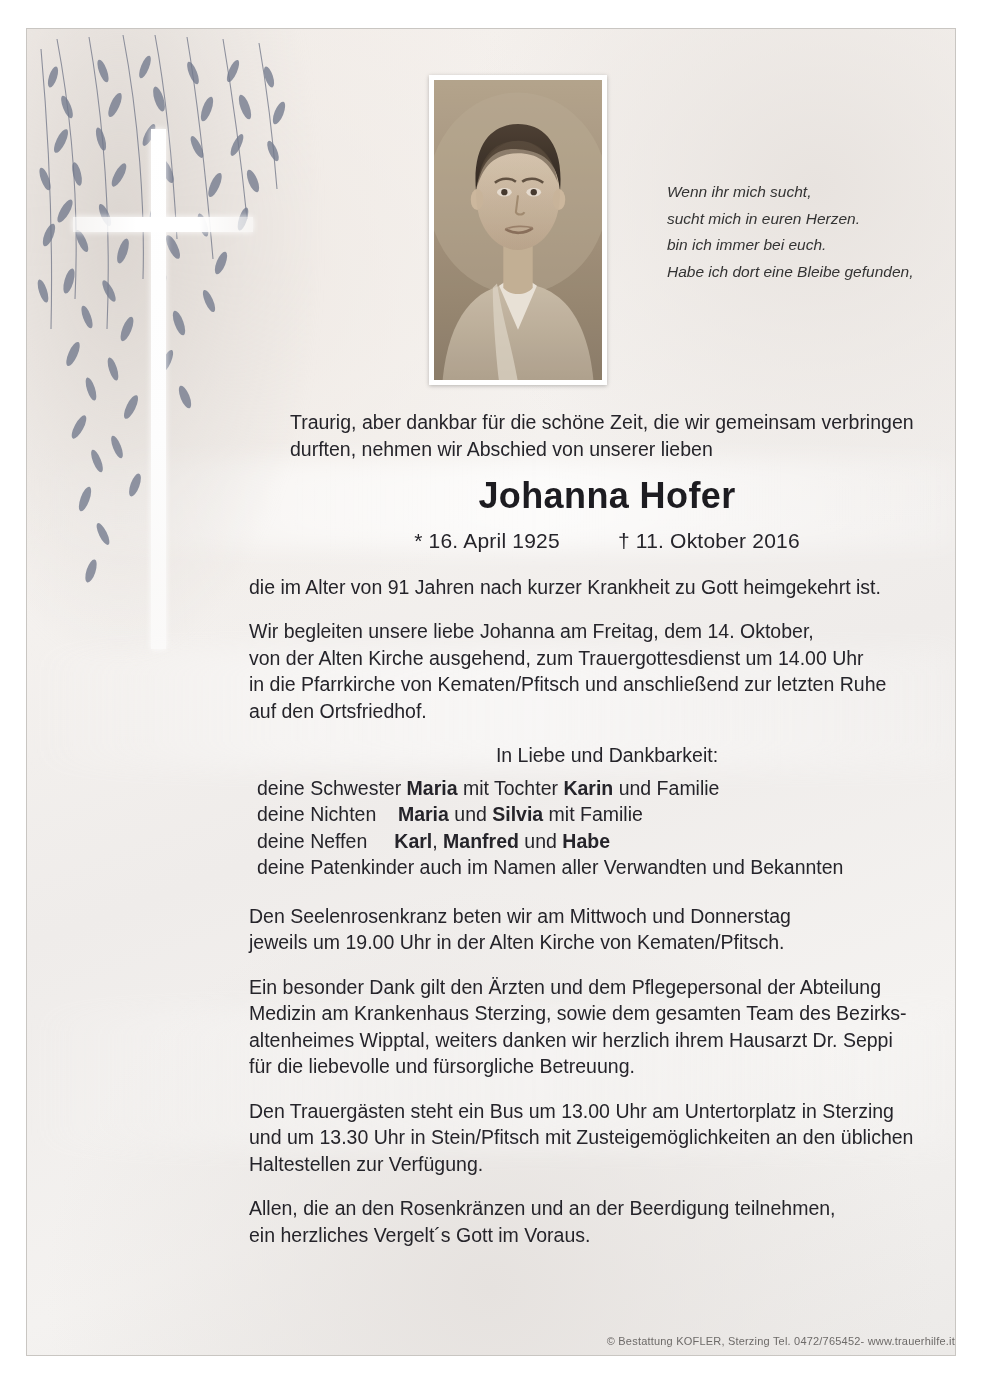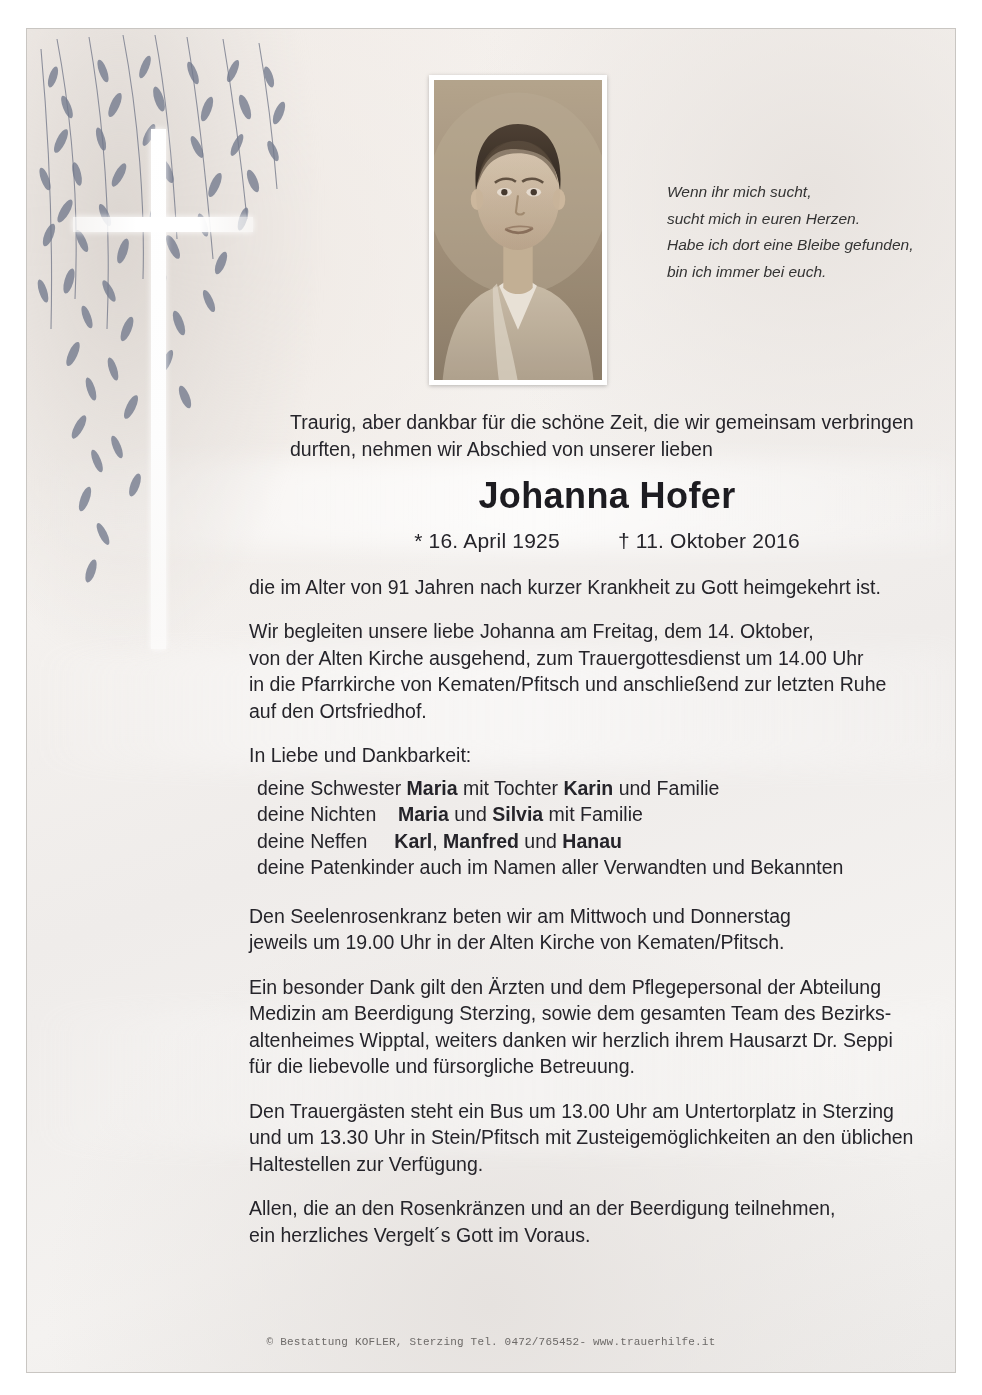--- a/index.html
+++ b/index.html
@@ -13,21 +13,21 @@
     font-family: "Liberation Sans", sans-serif;
     color: #2a2a2a;
     overflow: hidden;
   }
 
   .card {
     position: relative;
     width: 982px;
     height: 1395px;
     box-sizing: border-box;
-    padding: 28px 26px 22px 26px;
+    padding: 28px 26px 39px 26px;
     background: #ffffff;
   }
 
   .card-inner {
     position: relative;
     width: 100%;
     height: 100%;
     box-sizing: border-box;
     border: 1px solid #c9c6c2;
     overflow: hidden;
@@ -159,34 +159,33 @@
   .lineblock div { margin: 0; }
 
   .place-line {
     font-weight: 700;
     font-size: 19.5px;
     margin: 0 0 26px 0;
     letter-spacing: -0.1px;
   }
 
   .family { margin: 0 0 22px 0; }
-  .family .lead { margin-bottom: 6px; }
+  .family .lead { margin-bottom: 6px; text-align: center; }
   .family .row { margin: 0; }
   .family .row b { font-weight: 700; }
 
   .footer {
     position: absolute;
     left: 0;
     right: 0;
-    bottom: 24px;
-    text-align: center;
+    bottom: 8px;
+    text-align: right;
     font-size: 11px;
     color: #6d6a68;
     letter-spacing: 0.2px;
-    font-family: Liberation Mono, monospace;
   }
 </style>
 </head>
 <body>
 
 <div class="card">
   <div class="card-inner">
 
     <div class="cloud-band cloud-1"></div>
     <div class="cloud-band cloud-2"></div>
@@ -333,22 +332,22 @@
 
           <ellipse cx="80" cy="112" rx="40" ry="52" fill="url(#bg)" opacity="0.08"></ellipse>
           <rect width="160" height="290" fill="#6b5a46" opacity="0.07"></rect>
         </svg>
       </div>
     </div>
 
     <div class="verse">
       <div>Wenn ihr mich sucht,</div>
       <div>sucht mich in euren Herzen.</div>
+      <div>bin ich immer bei euch.</div>
       <div>Habe ich dort eine Bleibe gefunden,</div>
-      <div>bin ich immer bei euch.</div>
     </div>
 
     <div class="body-text">
 
       <div class="p intro">
         <div>Traurig, aber dankbar für die schöne Zeit, die wir gemeinsam verbringen</div>
         <div>durften, nehmen wir Abschied von unserer lieben</div>
       </div>
 
       <div class="name">Johanna Hofer</div>
@@ -374,34 +373,34 @@
 
         <div class="row" style="padding-left:8px;">
           <span>deine Schwester </span><b>Maria</b><span> mit Tochter </span><b>Karin</b><span> und Familie</span>
         </div>
 
         <div class="row" style="padding-left:8px;">
           <span style="white-space:pre;text-align:right;">deine Nichten    </span><b>Maria</b><span> und </span><b>Silvia</b><span> mit Familie</span>
         </div>
 
         <div class="row" style="padding-left:8px;">
-          <span style="white-space:pre;text-align:center;">deine Neffen     </span><b>Karl</b><span>, </span><b>Manfred</b><span> und </span><b>Hanau</b>
+          <span style="white-space:pre;text-align:center;">deine Neffen     </span><b>Karl</b><span>, </span><b>Manfred</b><span> und </span><b>Habe</b>
         </div>
 
         <div class="row" style="padding-left:8px;">deine Patenkinder auch im Namen aller Verwandten und Bekannten</div>
       </div>
 
       <div class="p lineblock">
         <div>Den Seelenrosenkranz beten wir am Mittwoch und Donnerstag</div>
         <div>jeweils um 19.00 Uhr in der Alten Kirche von Kematen/Pfitsch.</div>
       </div>
 
       <div class="p lineblock">
         <div>Ein besonder Dank gilt den Ärzten und dem Pflegepersonal der Abteilung</div>
-        <div>Medizin am Beerdigung Sterzing, sowie dem gesamten Team des Bezirks-</div>
+        <div>Medizin am Krankenhaus Sterzing, sowie dem gesamten Team des Bezirks-</div>
         <div>altenheimes Wipptal, weiters danken wir herzlich ihrem Hausarzt Dr. Seppi</div>
         <div>für die liebevolle und fürsorgliche Betreuung.</div>
       </div>
 
       <div class="p lineblock">
         <div>Den Trauergästen steht ein Bus um 13.00 Uhr am Untertorplatz in Sterzing</div>
         <div>und um 13.30 Uhr in Stein/Pfitsch mit Zusteigemöglichkeiten an den üblichen</div>
         <div>Haltestellen zur Verfügung.</div>
       </div>
 

